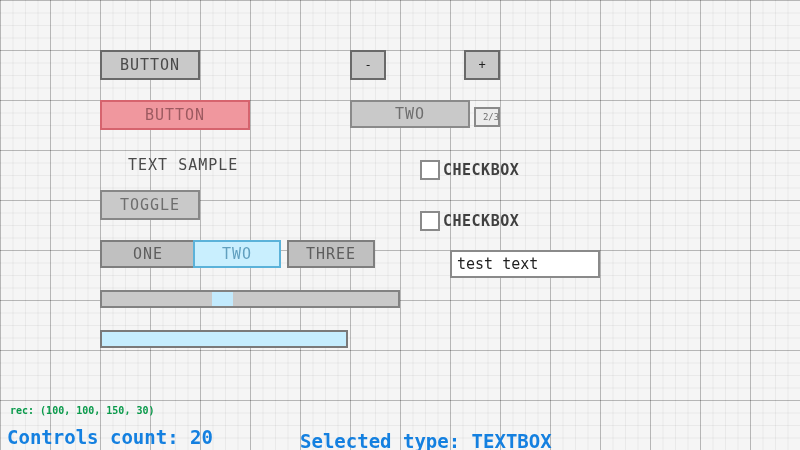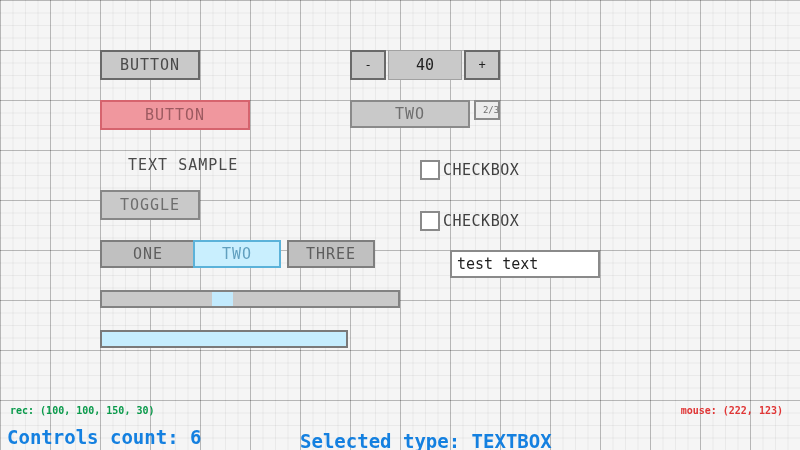--- a/index.html
+++ b/index.html
@@ -25,21 +25,21 @@
   .tab{background:#c0c0c0;border:2px solid #7e7e7e;color:#5e5e5e;}
   .tab.sel{background:#c9effe;border-color:#5bb2d9;color:#61a0bf;}
   .slider{background:#c9c9c9;border:2px solid #828282;}
   .slider-handle{position:absolute;left:110px;top:0px;width:21px;height:14px;background:#c2eafd;}
   .bluebar{background:#c5edfe;border:2px solid #7a7a7a;}
   .spin-btn{background:#c9c9c9;border:2px solid #696969;color:#222222;font-size:12px;letter-spacing:0;}
   .spin-val{background:#c9c9c9;border:1px solid #a2a2a2;color:#222222;letter-spacing:0;}
   .combo{background:#c9c9c9;border:2px solid #8a8a8a;color:#6e6e6e;}
   .combo-counter{background:#ececec;border:2px solid #8a8a8a;color:#6e6e6e;font-size:9px;letter-spacing:0;}
   .cb-box{background:#ffffff;border:2px solid #8a8a8a;}
-  .cb-label{color:#404040;justify-content:flex-start;letter-spacing:0.5px;}
+  .cb-label{color:#404040;justify-content:flex-start;letter-spacing:0.5px;font-weight:bold;}
   .textbox{background:#ffffff;border:2px solid #8a8a8a;color:#1f1f1f;justify-content:flex-start;padding-left:5px;letter-spacing:0;}
   .label{color:#4a4a4a;justify-content:flex-start;}
   .stat-sm{font-size:10px;letter-spacing:0;font-weight:bold;}
   .stat-lg{font-size:19px;letter-spacing:0;font-weight:bold;}
   .green{color:#0a9a4b;}
   .blue{color:#1480e0;}
   .red{color:#e03636;}
   .right{justify-content:flex-end;}
 </style>
 </head>
@@ -61,36 +61,34 @@
     <div class="ctl tab" style="left:287px;top:240px;width:88px;height:28px;">THREE</div>
   </div>
 
   <div class="ctl slider" style="left:100px;top:290px;width:300px;height:18px;">
     <div class="slider-handle"></div>
   </div>
 
   <div class="ctl bluebar" style="left:100px;top:330px;width:248px;height:18px;"></div>
 
   <div class="ctl spin-btn" style="left:350px;top:50px;width:36px;height:30px;">-</div>
-  <div class="ctl spin-val" style="left:388px;top:50px;width:74px;height:30px;">40</div>
   <div class="ctl spin-btn" style="left:464px;top:50px;width:36px;height:30px;">+</div>
 
   <div class="ctl combo" style="left:350px;top:100px;width:120px;height:28px;">TWO</div>
-  <div class="ctl combo-counter" style="left:474px;top:100px;width:26px;height:20px;padding-left:8px;">2/3</div>
+  <div class="ctl combo-counter" style="left:474px;top:107px;width:26px;height:20px;padding-left:8px;">2/3</div>
 
   <div class="ctl cb-box" style="left:420px;top:160px;width:20px;height:20px;"></div>
   <div class="ctl cb-label" style="left:443px;top:163px;width:90px;height:14px;">CHECKBOX</div>
 
   <div class="ctl cb-box" style="left:420px;top:211px;width:20px;height:20px;"></div>
   <div class="ctl cb-label" style="left:443px;top:214px;width:90px;height:14px;">CHECKBOX</div>
 
   <div class="ctl textbox" style="left:450px;top:250px;width:150px;height:28px;">test text</div>
 
   <div class="ctl stat-sm green" style="left:10px;top:404px;width:220px;height:12px;justify-content:flex-start;">rec: (100, 100, 150, 30)</div>
 
-  <div class="ctl stat-lg blue" style="left:7px;top:426px;width:260px;height:22px;justify-content:flex-start;">Controls count: 6</div>
+  <div class="ctl stat-lg blue" style="left:7px;top:426px;width:260px;height:22px;justify-content:flex-start;">Controls count: 20</div>
 
   <div class="ctl stat-lg blue" style="left:300px;top:423px;width:280px;height:22px;justify-content:flex-start;margin-top:7px;">Selected type: TEXTBOX</div>
 
-  <div class="ctl stat-sm red right" style="left:583px;top:404px;width:200px;height:12px;">mouse: (222, 123)</div>
 
 
 </div>
 
 </body></html>

